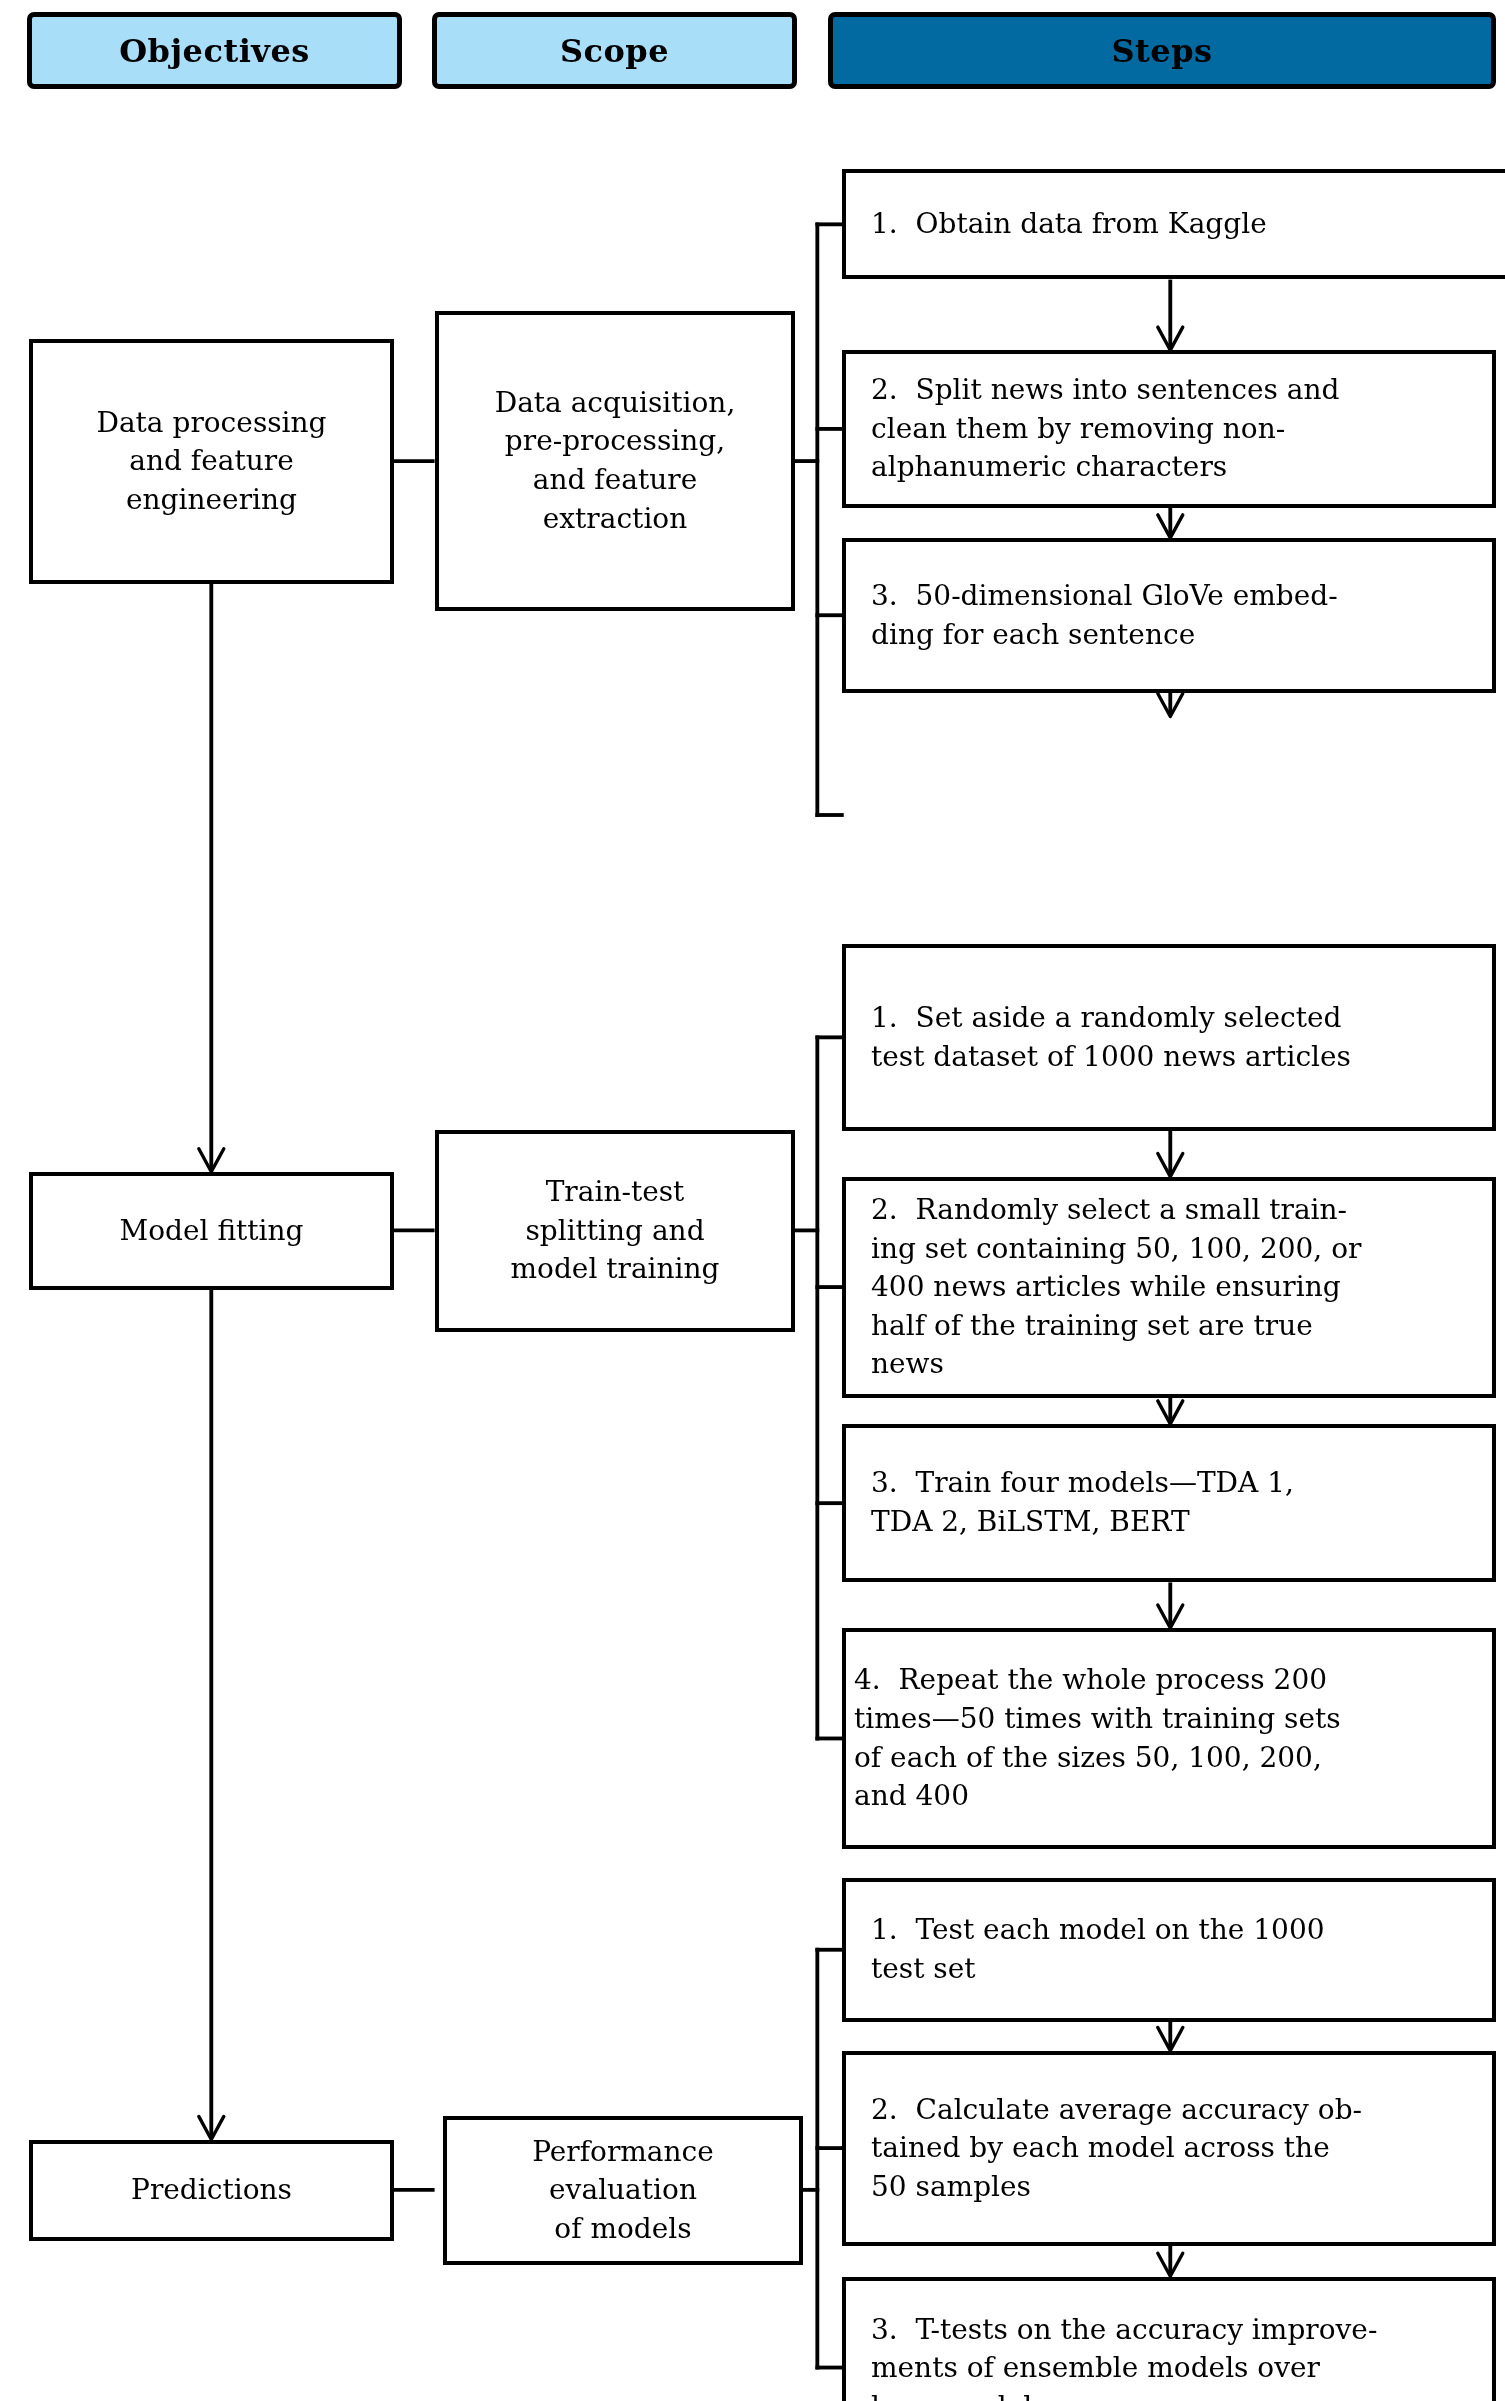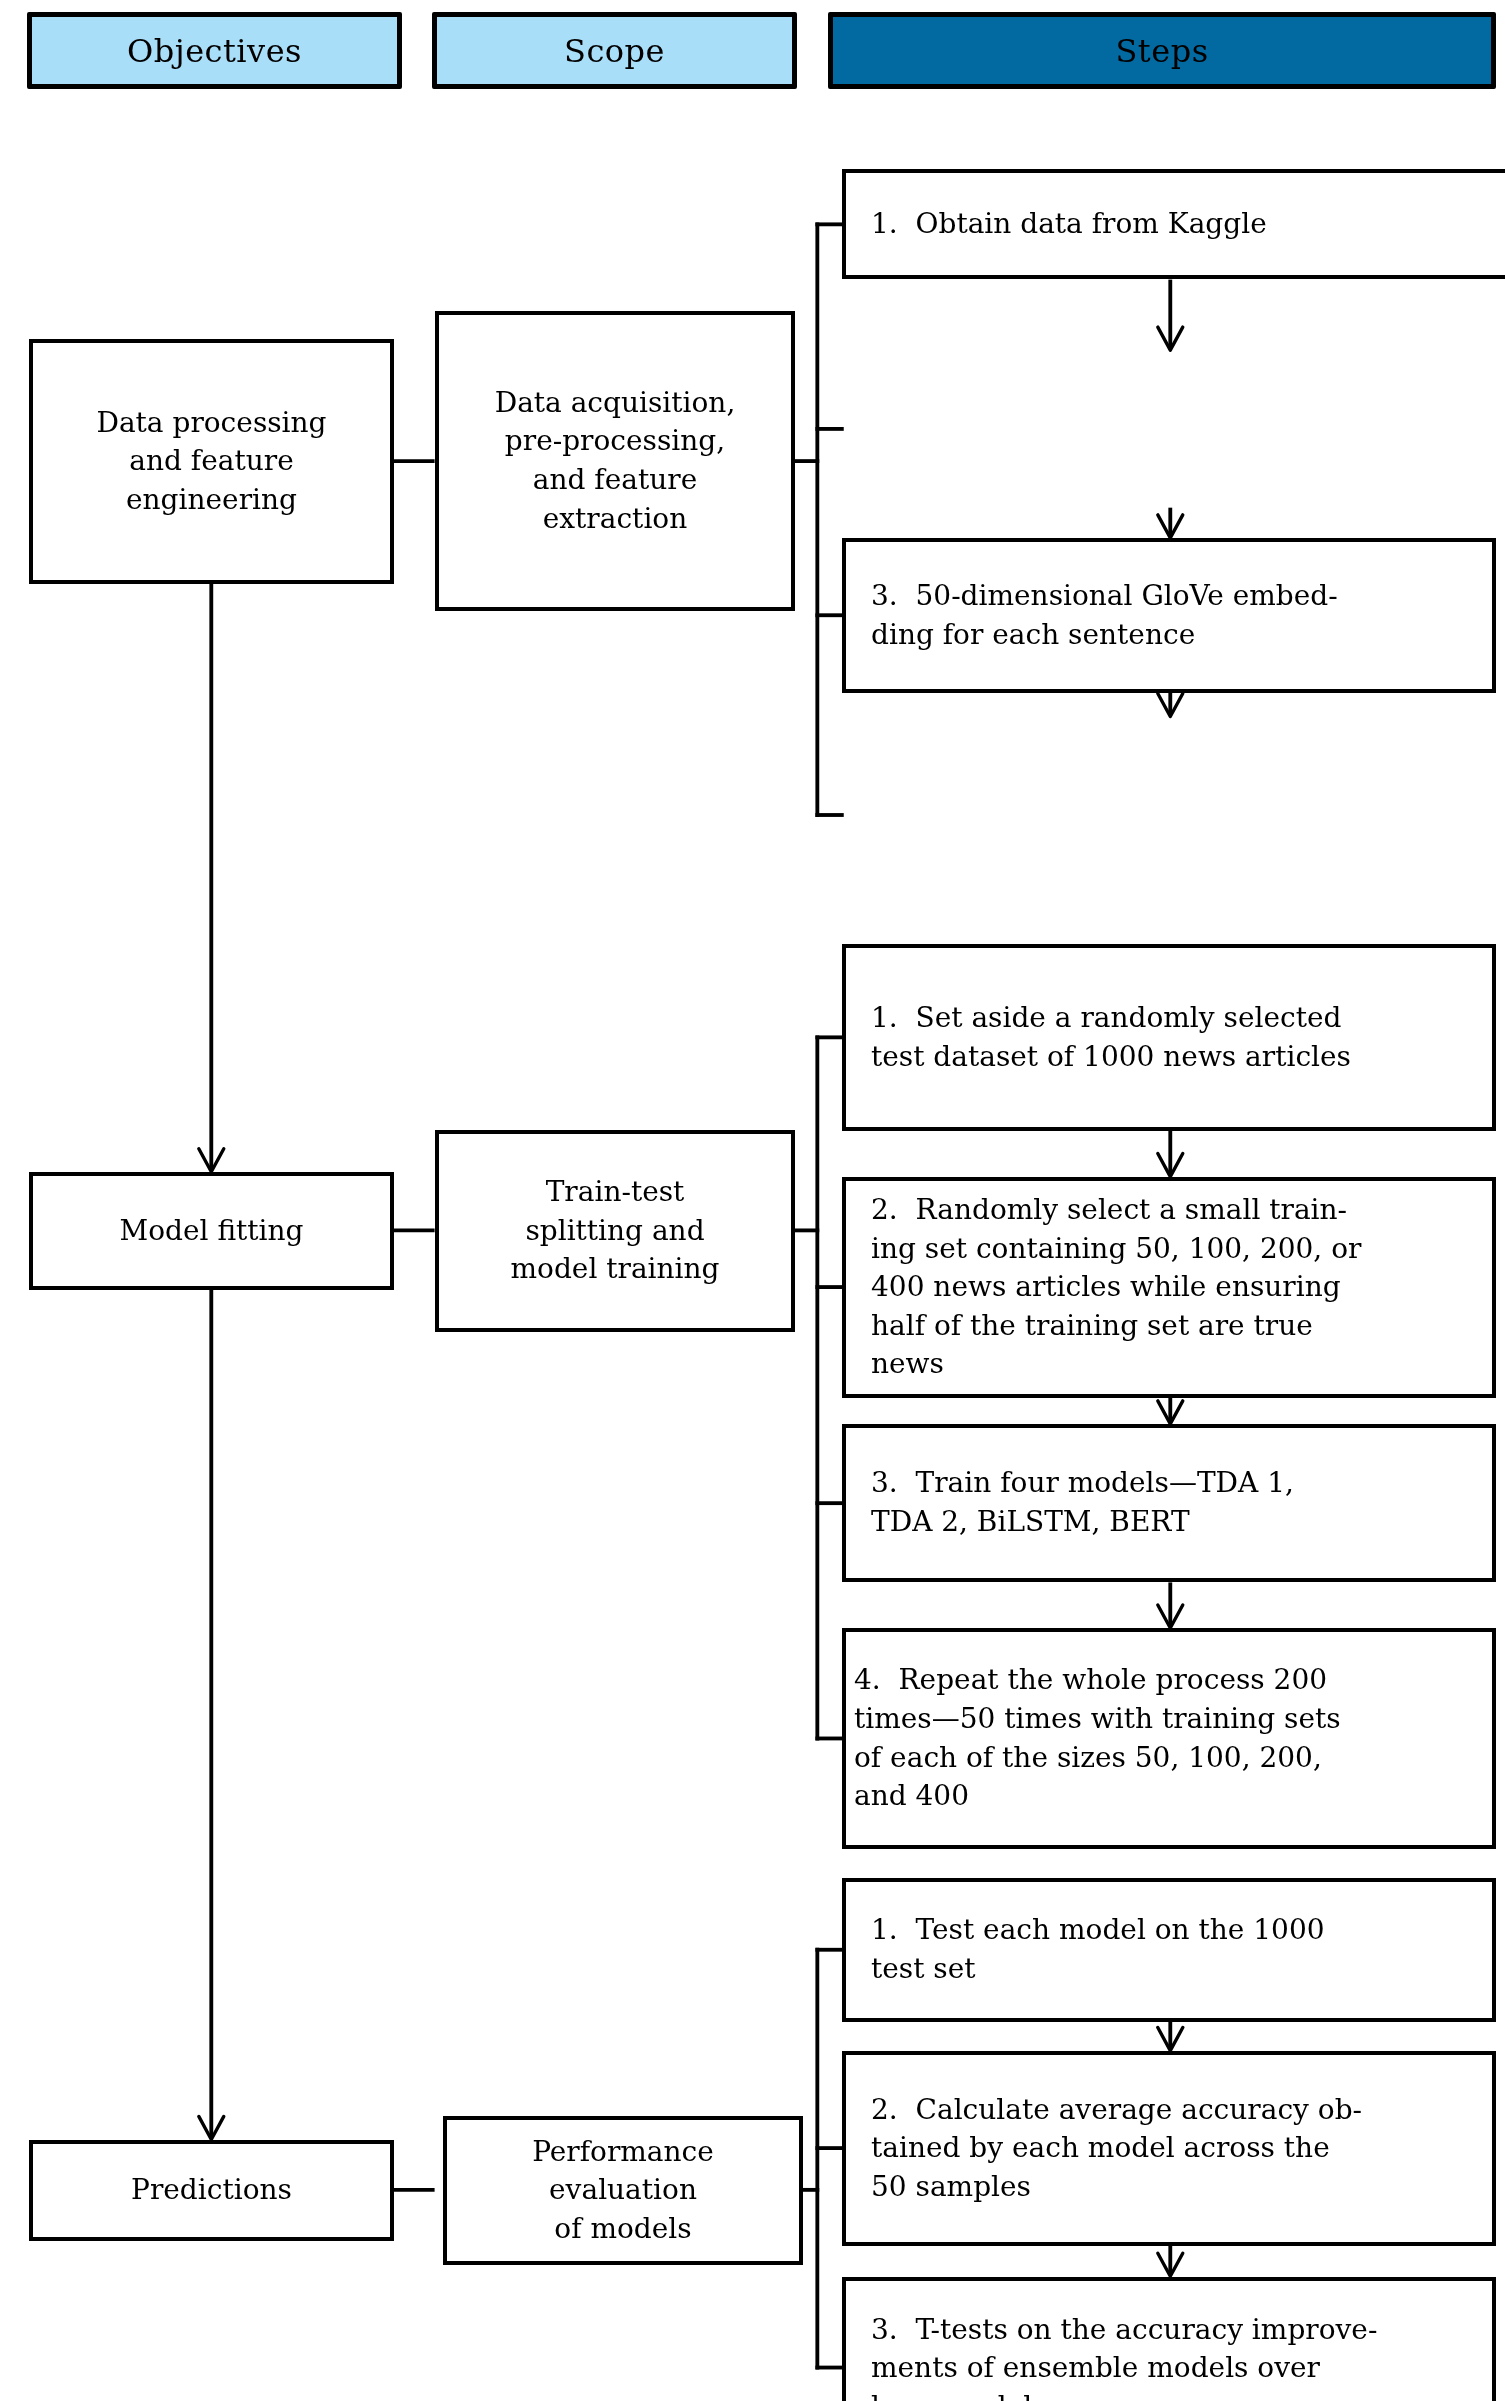--- a/index.html
+++ b/index.html
@@ -15,26 +15,26 @@
     font-family: "DejaVu Serif", "Liberation Serif", serif;
     color: #000000;
     overflow: hidden;
   }
   .hdr {
     position: absolute;
     top: 12px;
     height: 77px;
     box-sizing: border-box;
     border: 5.8px solid #000;
-    border-radius: 2px;
+    border-radius: 7px;
     background: #A9DEF9;
     display: flex;
     align-items: center;
     justify-content: center;
-    font-weight: normal;
+    font-weight: bold;
     font-size: 32px;
     letter-spacing: 0.5px;
   }
   .box {
     position: absolute;
     box-sizing: border-box;
     border: 4.8px solid #000;
     background: #ffffff;
     display: flex;
     align-items: center;
@@ -163,20 +163,23 @@
 and feature
 extraction</div>
   <div class="box center" style="left:435px; top:1130px; width:360px; height:202px;">Train-test
 splitting and
 model training</div>
   <div class="box center" style="left:435px; top:2116px; width:360px; height:149px;margin-left:8px;">Performance
 evaluation
 of models</div>
 
   <div class="box stepbox" style="left:842px; top:169px;  width:702px; height:110px;">1.  Obtain data from Kaggle</div>
+  <div class="box stepbox" style="left:842px; top:350px;  width:654px; height:158px;">2.  Split news into sentences and
+clean them by removing non-
+alphanumeric characters</div>
   <div class="box stepbox" style="left:842px; top:538px; width:654px; height:155px;">3.  50-dimensional GloVe embed-
 ding for each sentence</div>
 
   <div class="box stepbox" style="left:842px; top:944px; width:654px; height:187px;">1.  Set aside a randomly selected
 test dataset of 1000 news articles</div>
   <div class="box stepbox" style="left:842px; top:1177px; width:654px; height:221px;">2.  Randomly select a small train-
 ing set containing 50, 100, 200, or
 400 news articles while ensuring
 half of the training set are true
 news</div>

